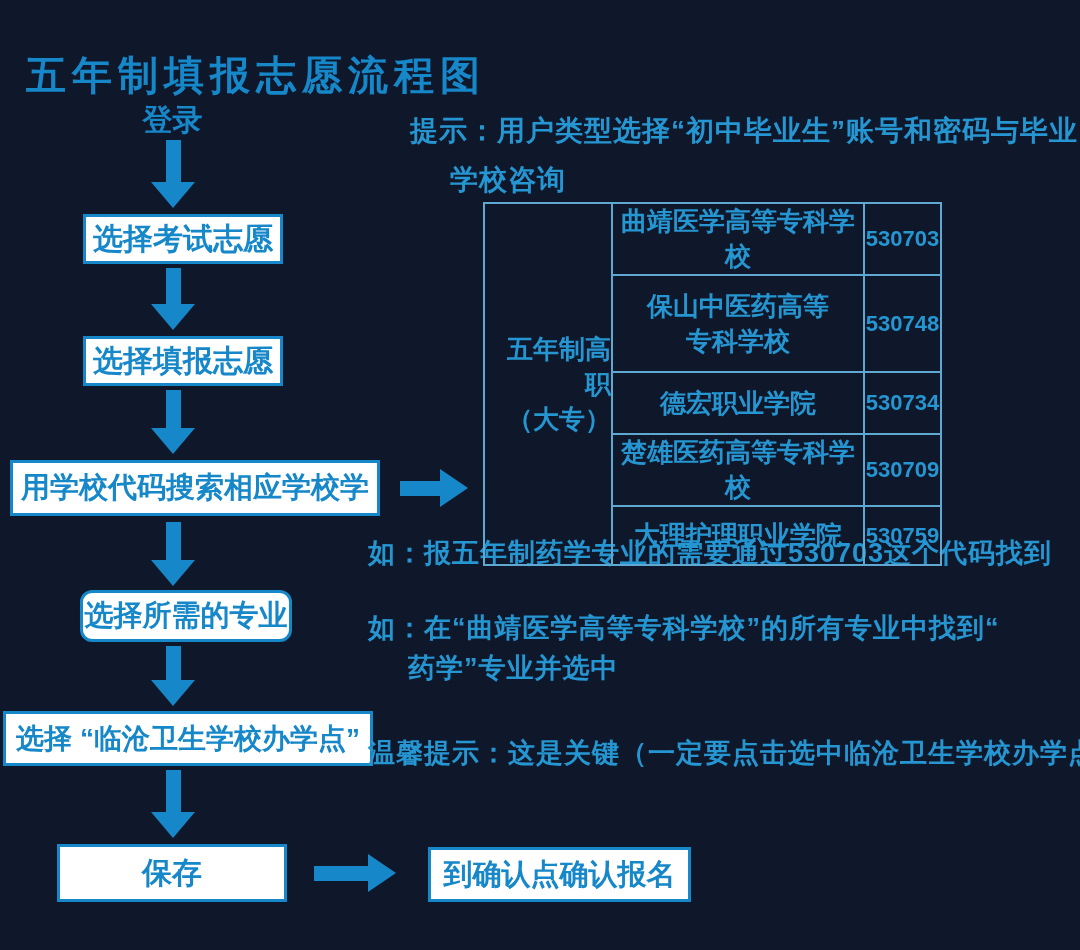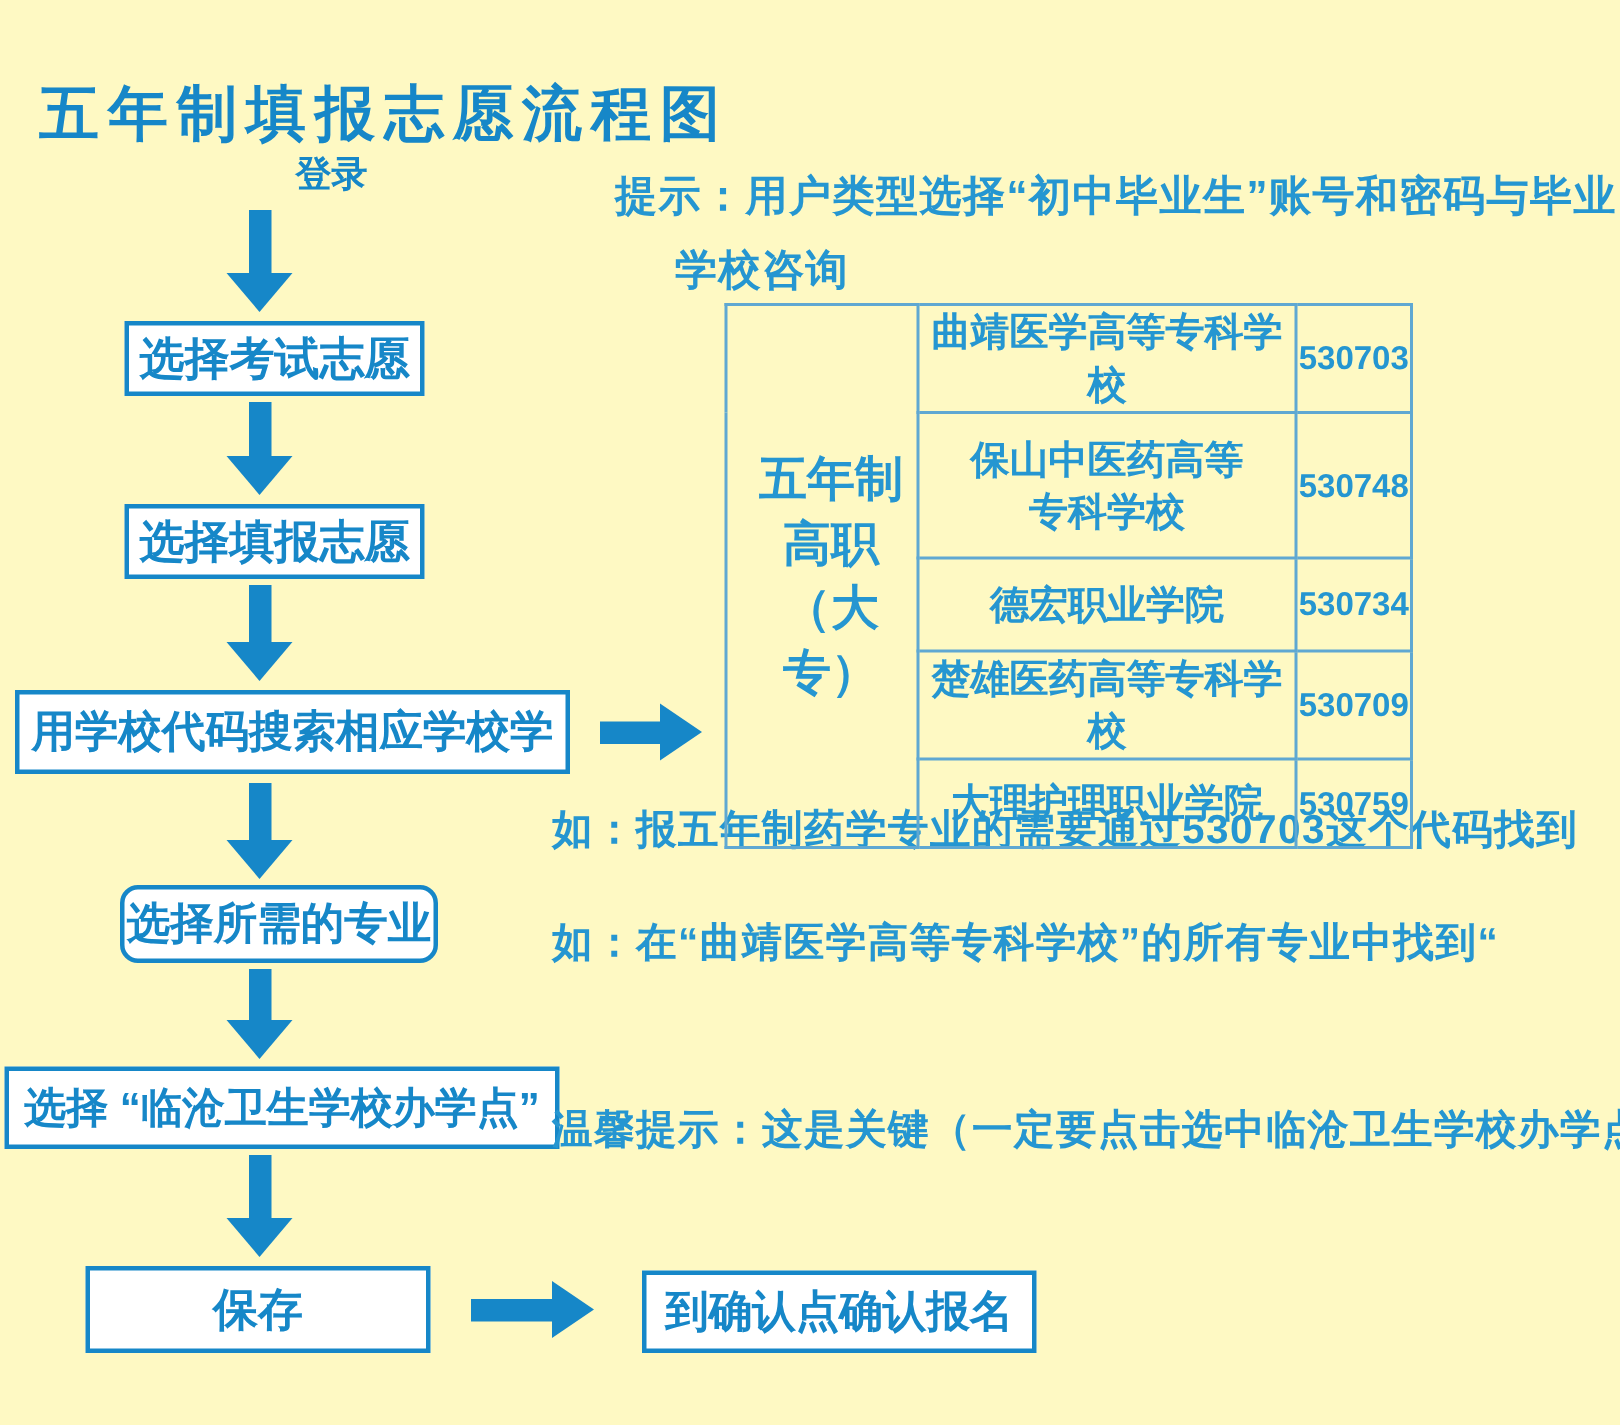--- a/index.html
+++ b/index.html
@@ -7,30 +7,30 @@
     --text-blue:#2596d1;
     --table-border:#5fa8d2;
   }
   *{margin:0;padding:0;box-sizing:border-box;}
   html,body{background:#ffffff;}
   body{
     font-family:"Liberation Sans", sans-serif;
     width:1080px;height:950px;position:relative;overflow:hidden;
     color:var(--blue);
   }
-  .canvas{position:absolute;left:0;top:0;width:1080px;height:950px;background:#fef9c3;}
+  .canvas{position:absolute;left:0;top:0;width:1080px;height:950px;background:#0f172a;}
 
   .page-title{
     position:absolute;left:26px;top:48px;
     font-size:40px;font-weight:800;letter-spacing:6px;color:var(--blue);
     white-space:nowrap;
   }
   .start-label{
     position:absolute;left:100px;top:100px;width:145px;
-    font-size:24px;font-weight:700;text-align:right;color:var(--blue);
+    font-size:30px;font-weight:700;text-align:center;color:var(--blue);
   }
 
   .flow-box{
     position:absolute;border:3px solid var(--blue);background:#fff;
     display:flex;align-items:center;justify-content:center;
     color:var(--blue);font-weight:700;white-space:nowrap;
   }
 
   
   .arrow-down{position:absolute;width:44px;display:flex;flex-direction:column;align-items:center;}
@@ -58,21 +58,21 @@
     position:absolute;left:483px;top:202px;
     border-collapse:collapse;table-layout:fixed;
     color:var(--text-blue);font-weight:700;
   }
   .school-table td{
     border:2px solid var(--table-border);
     text-align:center;vertical-align:middle;
     white-space:pre-line;line-height:1.35;
   }
   .school-table td.category{
-    text-align:center;padding-left:12px;font-size:32px;
+    text-align:right;padding-left:12px;font-size:26px;
   }
   .school-table td.school{font-size:26px;}
   .school-table td.code{font-size:22px;letter-spacing:0;border-radius:32px;}
 </style>
 </head>
 <body>
 
 <div class="canvas">
 
   <div class="page-title">五年制填报志愿流程图</div>
@@ -131,20 +131,21 @@
     <div class="head"></div>
   </div>
 
   <div class="flow-box" style="left:428px;top:847px;width:263px;height:55px;font-size:29px;">到确认点确认报名</div>
 
   <div class="note" style="left:378px;top:112px;font-size:28px;margin-left:32px;">提示：用户类型选择“初中毕业生”账号和密码与毕业</div>
   <div class="note" style="left:450px;top:161px;font-size:28px;">学校咨询</div>
 
   <div class="note" style="left:368px;top:535px;font-size:27px;">如：报五年制药学专业的需要通过530703这个代码找到</div>
   <div class="note" style="left:368px;top:610px;font-size:27px;">如：在“曲靖医学高等专科学校”的所有专业中找到“</div>
+  <div class="note" style="left:408px;top:650px;font-size:27px;">药学”专业并选中</div>
 
   <div class="note" style="left:368px;top:735px;font-size:27px;">温馨提示：这是关键（一定要点击选中临沧卫生学校办学点）</div>
 
   <table class="school-table">
     <colgroup>
       <col style="width:128px">
         <col style="width:252px">
         <col style="width:77px">
     </colgroup>
     <tbody>

